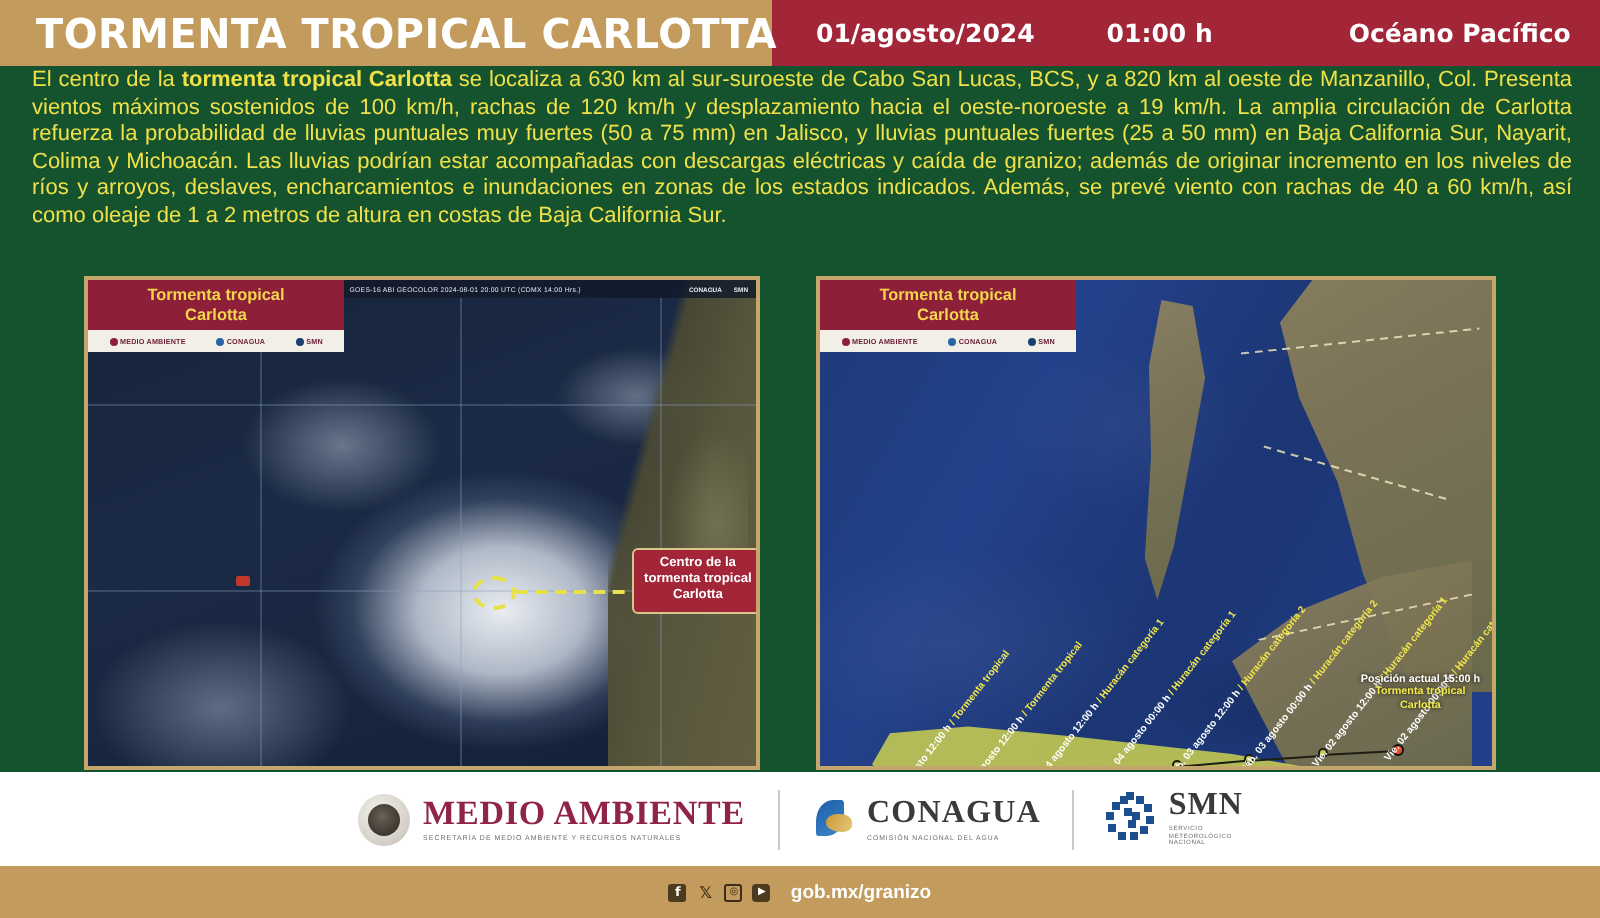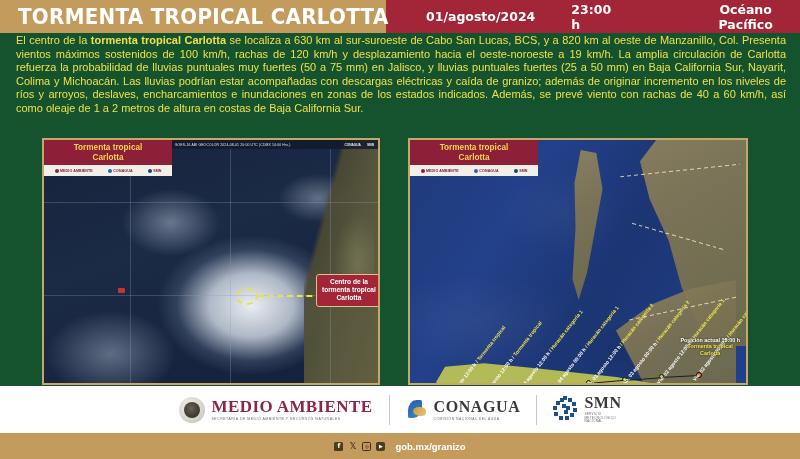--- a/index.html
+++ b/index.html
@@ -30,21 +30,21 @@
     font-family: "DejaVu Sans", sans-serif;
     white-space: nowrap;
     transform: scaleX(0.97);
     transform-origin: left center;
   }
   .header-meta {
     flex: 1; display: flex; align-items: center;
     color: #ffffff; font-size: 12.5px; font-weight: bold;
     font-family: "DejaVu Sans", sans-serif;
   }
-  .hm-date  { margin-left: 40px; }
+  .hm-date  { margin-left: 22px; }
   .hm-time  { margin-left: 36px; }
   .hm-ocean { margin-left: 68px; text-align: center; }
 
   
   .body-text {
     position: absolute; left: 16px; top: 34px; width: 770px;
     color: #f0e04a;
     font-size: 11px;
     line-height: 13.6px;
     text-align: justify;
@@ -308,21 +308,21 @@
 <body>
 
 <div class="page">
 
   <div class="header">
     <div class="header-title-wrap">
       <div class="header-title">TORMENTA TROPICAL  CARLOTTA</div>
     </div>
     <div class="header-meta">
       <span class="hm-date">01/agosto/2024</span>
-      <span class="hm-time">23:00 h</span>
+      <span class="hm-time">01:00 h</span>
       <span class="hm-ocean">Océano Pacífico</span>
     </div>
   </div>
 
   <div class="body-text">
     <span>El centro de la </span><b>tormenta tropical Carlotta</b><span> se localiza a 630 km al sur-suroeste de Cabo San Lucas, BCS, y a 820 km al oeste de Manzanillo, Col. Presenta vientos máximos sostenidos de 100 km/h, rachas de 120 km/h y desplazamiento hacia el oeste-noroeste a 19 km/h. La amplia circulación de Carlotta refuerza la probabilidad de lluvias puntuales muy fuertes (50 a 75 mm) en Jalisco, y lluvias puntuales fuertes (25 a 50 mm) en Baja California Sur, Nayarit, Colima y Michoacán. Las lluvias podrían estar acompañadas con descargas eléctricas y caída de granizo; además de originar incremento en los niveles de ríos y arroyos, deslaves, encharcamientos e inundaciones en zonas de los estados indicados. Además, se prevé viento con rachas de 40 a 60 km/h, así como oleaje de 1 a 2 metros de altura en costas de Baja California Sur.</span>
   </div>
 
   <div class="panel panel-sat">
     <div class="sat-canvas"></div>

